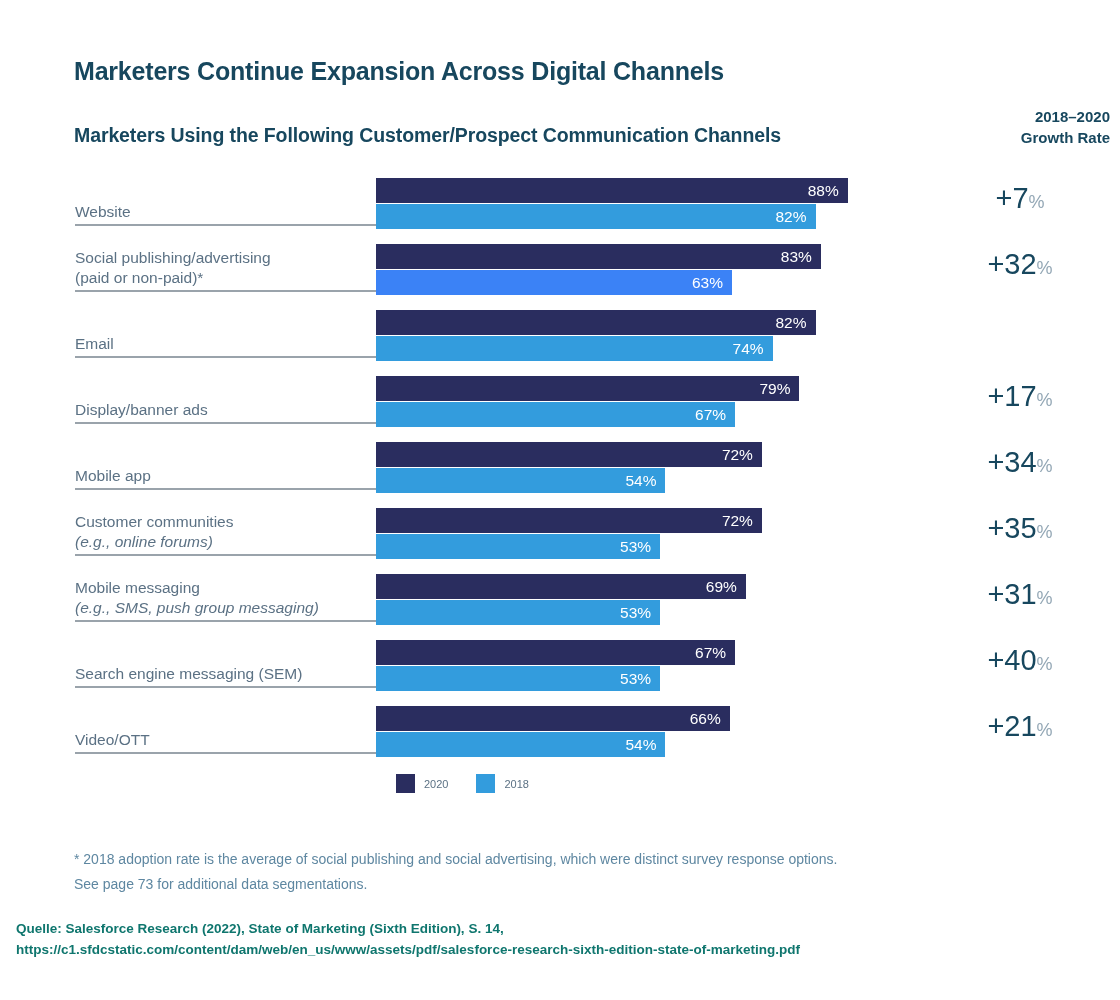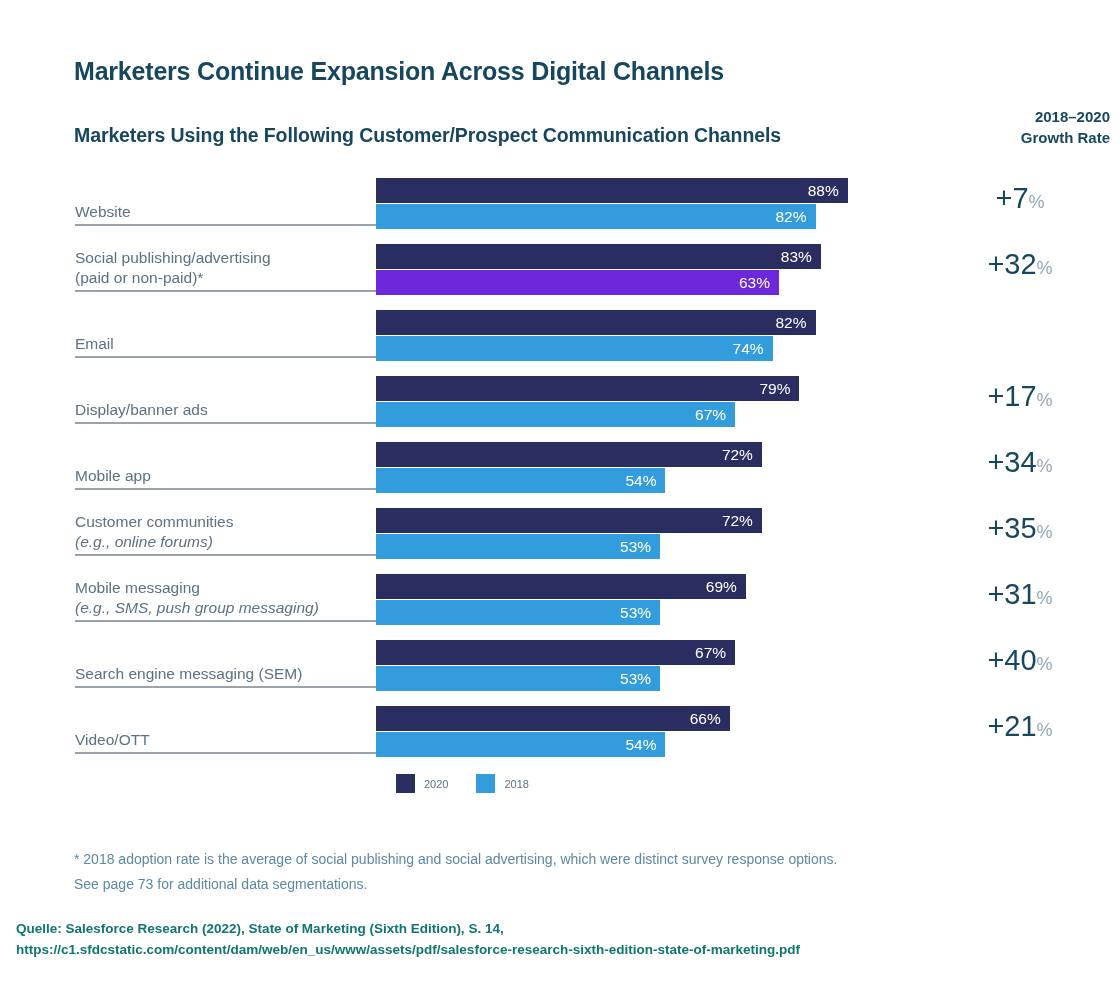--- a/index.html
+++ b/index.html
@@ -190,21 +190,21 @@
       </div>
       <div class="growth"><span>+7</span><span class="pct">%</span></div>
     </div>
     <div class="chart-row">
       <div class="row-label"><span>Social publishing/advertising</span><span class="sub" style="font-style: normal;">(paid or non-paid)*</span></div>
       <div class="row-underline"></div>
       <div class="bars">
         <div class="bar dark" style="width: 444.88px; background: rgb(42, 45, 95);">
           <span class="bar-value">83%</span>
         </div>
-        <div class="bar light" style="width: 356px; background: #6d28d9; padding-left: 47px;">
+        <div class="bar light" style="width: 356px; background: #3b82f6;">
           <span class="bar-value">63%</span>
         </div>
       </div>
       <div class="growth"><span>+32</span><span class="pct">%</span></div>
     </div>
     <div class="chart-row">
       <div class="row-label"><span>Email</span></div>
       <div class="row-underline"></div>
       <div class="bars">
         <div class="bar dark" style="width: 439.52px; background: rgb(42, 45, 95);">

